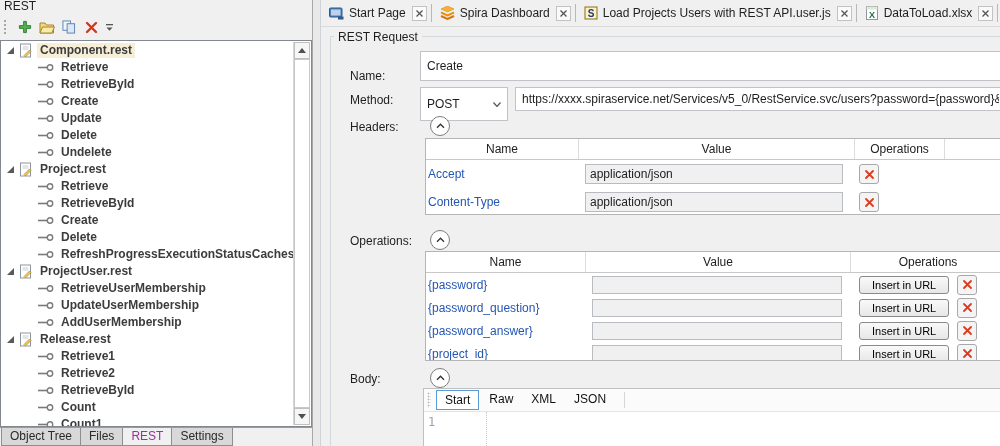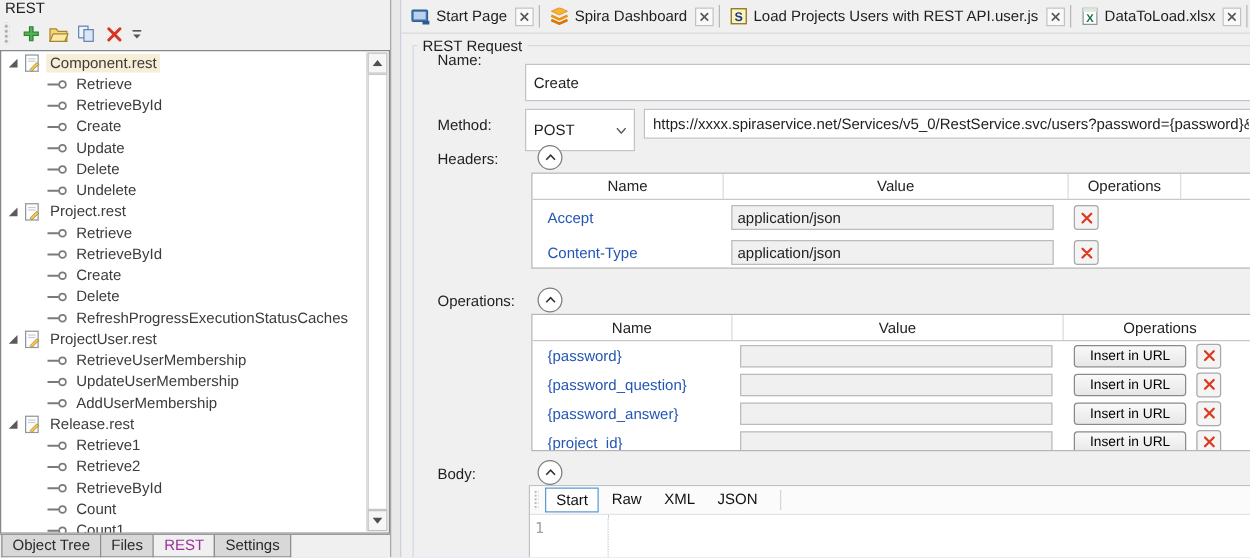--- a/index.html
+++ b/index.html
@@ -12,21 +12,21 @@
   .panel-title { position:absolute; left:4px; top:0; height:14px; line-height:13px; color:#1e1e1e; }
   .lp-toolbar { position:absolute; left:0; top:14px; right:0; height:26px; display:flex; align-items:center; padding-left:3px; }
   .grip { width:5px; height:18px; margin-right:6px;
           background-image:radial-gradient(circle,#a8a8a8 1px,transparent 1.3px);
           background-size:4px 4px; background-position:0 1px; }
   .tbtn { width:22px; height:20px; display:flex; align-items:center; justify-content:center; }
   .tbtn svg { display:block; }
   .toverflow { width:14px; height:20px; display:flex; align-items:center; justify-content:center; }
 
   .tree-box { position:absolute; left:0; top:40px; width:312px; bottom:19px; background:#fff; border:1px solid #828790; overflow:hidden; }
-  .tree { position:absolute; left:0; top:1px; right:18px; bottom:0; overflow:hidden; }
+  .tree { position:absolute; left:0; top:1px; right:18px; bottom:0; overflow:hidden;font-weight:bold; }
   .tree-row { height:17px; display:flex; align-items:center; white-space:nowrap; color:#3c3c3c; }
   .tree-row.file { padding-left:6px; }
   .tree-row.method { padding-left:36px; }
   .expander { width:0; height:0; border-bottom:7px solid #5a5a5a; border-left:7px solid transparent; margin-right:4px; flex:none; }
   .file-icon, .m-icon { flex:none; margin-right:4px; display:flex; align-items:center; }
   .tree-label { padding:0 3px; line-height:15px; }
   .tree-label.selected { background:#f7eed7; }
 
   .scrollbar { position:absolute; top:1px; right:1px; bottom:1px; width:17px; background:#f4f4f4; border-left:1px solid #d6d6d6; }
   .sb-btn { position:absolute; left:0; width:16px; height:17px; background:#f6f6f6; border:1px solid #c0c0c0; display:flex; align-items:center; justify-content:center; }
@@ -63,21 +63,21 @@
   .dtable { position:absolute; left:104px; right:-6px; background:#fff; border:1px solid #b5b5b5; overflow:hidden; }
   .trow { display:flex; align-items:center; }
   .thead { border-bottom:1px solid #c8c8c8; }
   .hcell { text-align:center; color:#222; border-right:1px solid #dcdcdc; height:100%; display:flex; align-items:center; justify-content:center; }
   .cell { height:100%; display:flex; align-items:center; }
   .c-fill { flex:1; border:none; }
   
   .h-name { width:153px; } .h-val { width:276px; } .h-ops { width:90px; }
   
   .p-name { width:160px; } .p-val { width:265px; } .p-ops { flex:1; border:none; }
-  .link-name { padding-left:12px; color:#2456b4; }
+  .link-name { padding-left:2px; color:#2456b4; }
   .val-input { height:20px; background:#f0f0f0; border:1px solid #b8bcc0; padding:0 4px; font:12px "Liberation Sans",sans-serif; color:#222; margin-left:6px; width:258px; }
   .val-input.small { height:18px; width:250px; }
   .xbtn { width:20px; height:20px; border:1px solid #a8a8a8; border-radius:3px; background:#f4f4f4; display:flex; align-items:center; justify-content:center; margin-left:4px; flex:none; }
   .ins-btn { height:18px; border:1px solid #8a8a8a; border-radius:3px; background:linear-gradient(#f9f9f9,#e7e7e7); font:11px "Liberation Sans",sans-serif; padding:0 12px; margin-left:8px; flex:none; }
   .ins-btn + .xbtn { margin-left:8px; }
 
   .body-box { position:absolute; left:102px; top:361px; right:-6px; bottom:-1px; background:#fff; border:1px solid #c0c0c0; }
   .body-toolbar { position:absolute; left:0; top:0; right:0; height:23px; background:#fbfbfb; border-bottom:1px solid #e4e4e4; display:flex; align-items:center; padding-left:3px; }
   .body-grip { width:4px; height:16px; margin-right:5px;
                background-image:radial-gradient(circle,#b5b5b5 0.8px,transparent 1.1px);
@@ -455,21 +455,21 @@
             </svg>
           </span>
         </div>
         <div class="tab-divider"></div>
       </div>
 
     <div class="content">
       <div class="groupbox"></div>
       <div class="legend">REST Request</div>
 
-      <div class="flabel" style="top:14px;text-align:center;">Name:</div>
+      <div class="flabel" style="top:42px;text-align:center;">Name:</div>
       <input class="tinput" id="nameInput" value="Create" style="">
 
       <div class="flabel" style="top:66px;">Method:</div>
       <div class="mselect">
         <span>POST</span>
         <svg width="8" height="5" viewBox="0 0 8 5">
             <path d="M0.5 0.5 L4 4.5 L7.5 0.5" fill="none" stroke="#555" stroke-width="1.2"></path>
           </svg>
       </div>
       <input class="tinput" id="urlInput" value="https://xxxx.spiraservice.net/Services/v5_0/RestService.svc/users?password={password}&amp;pass" style="">

